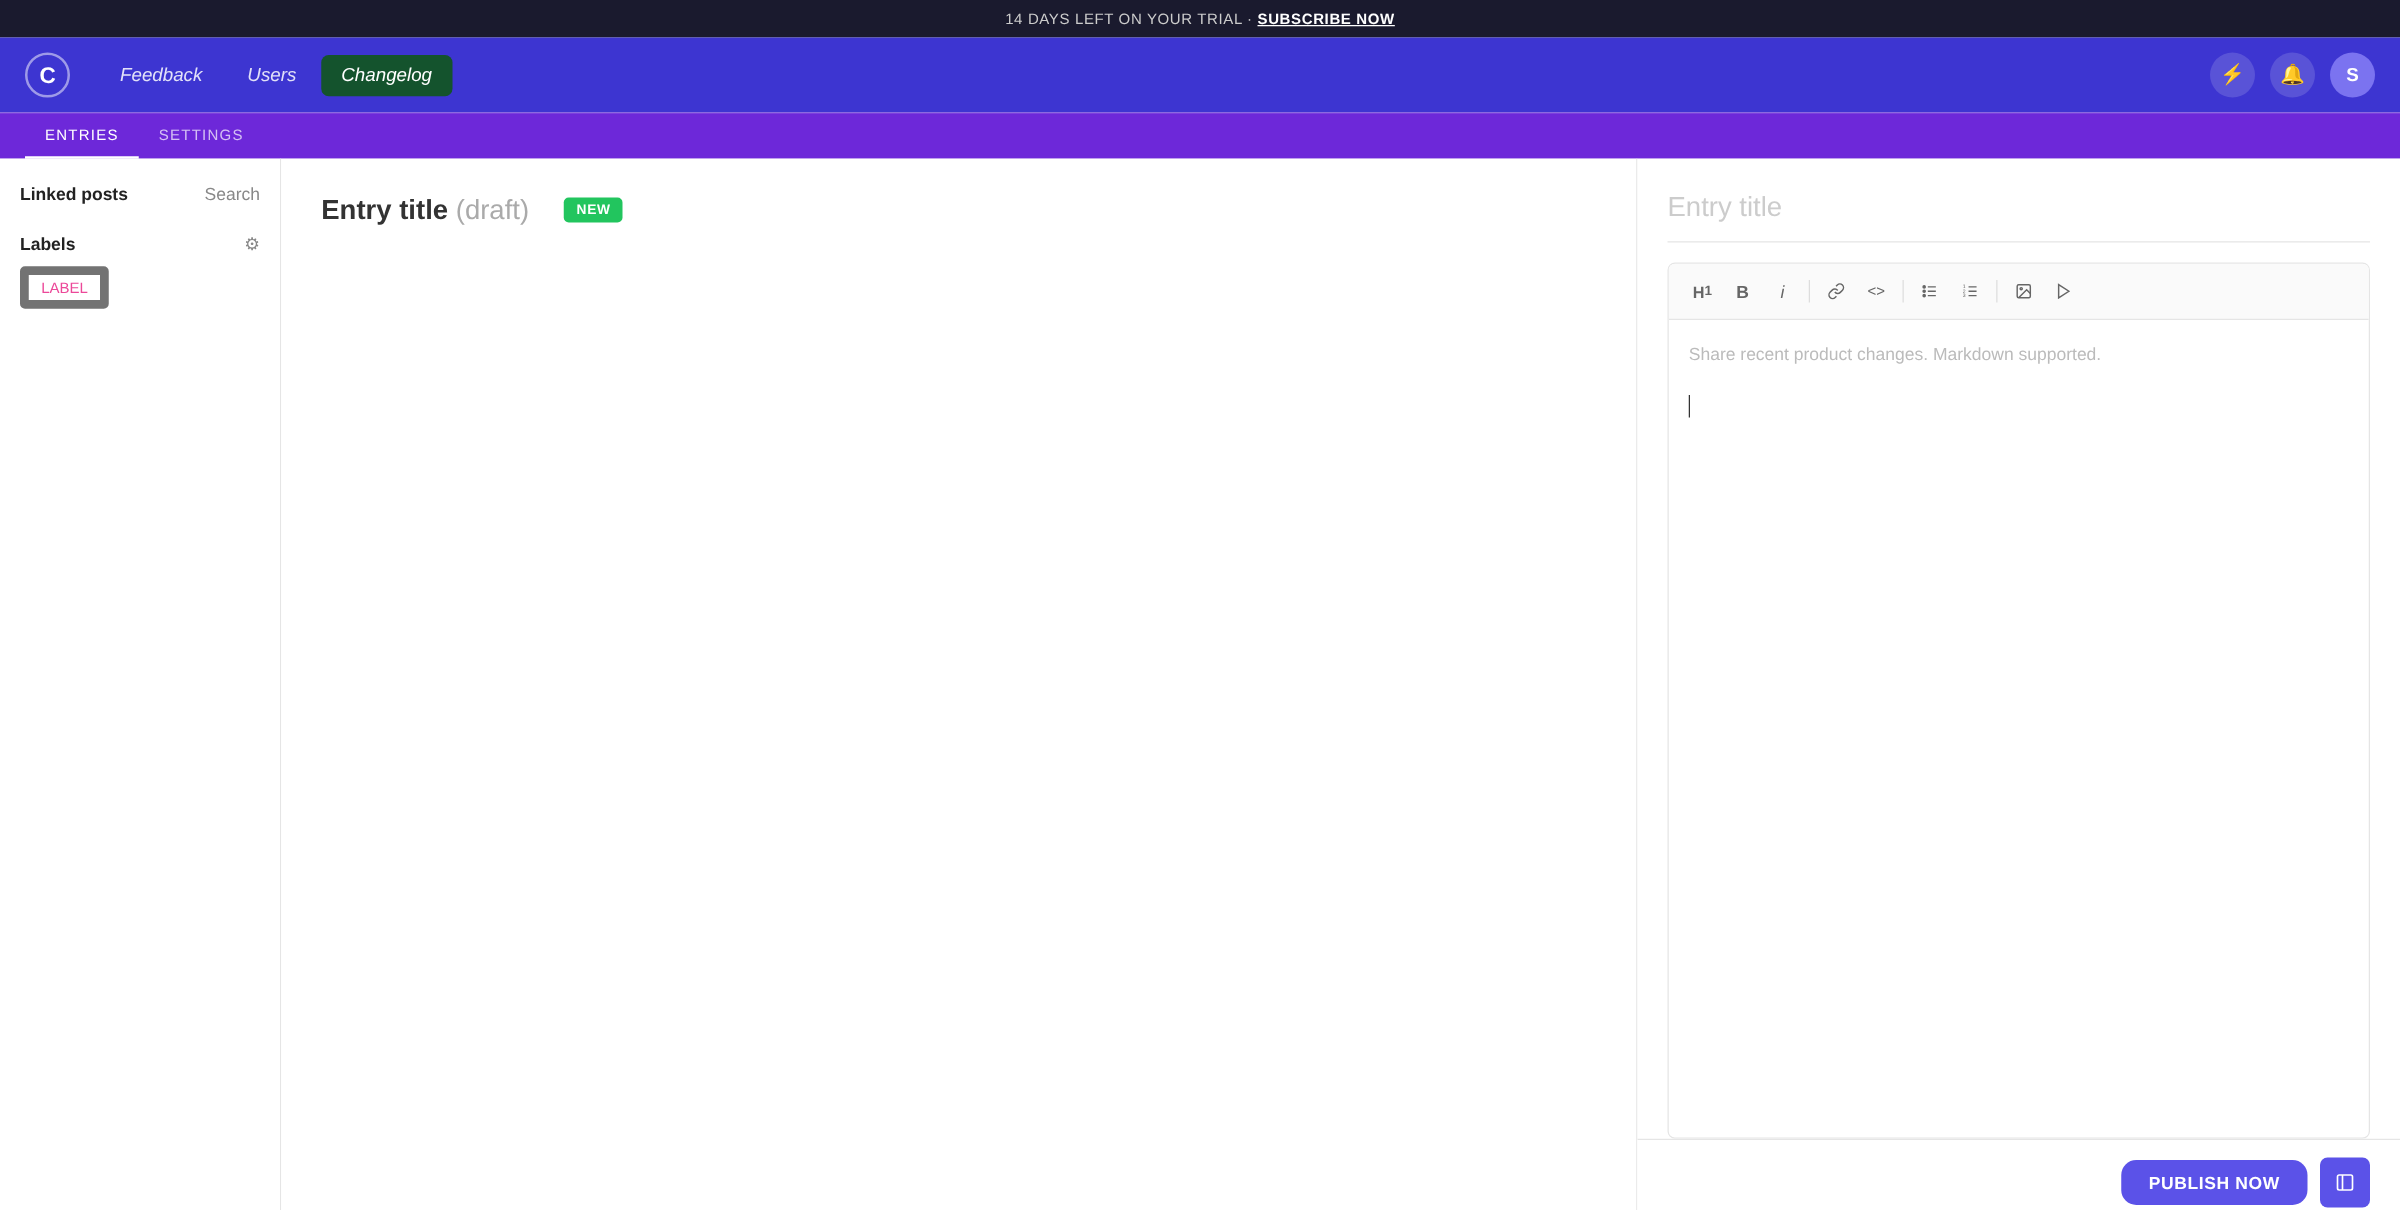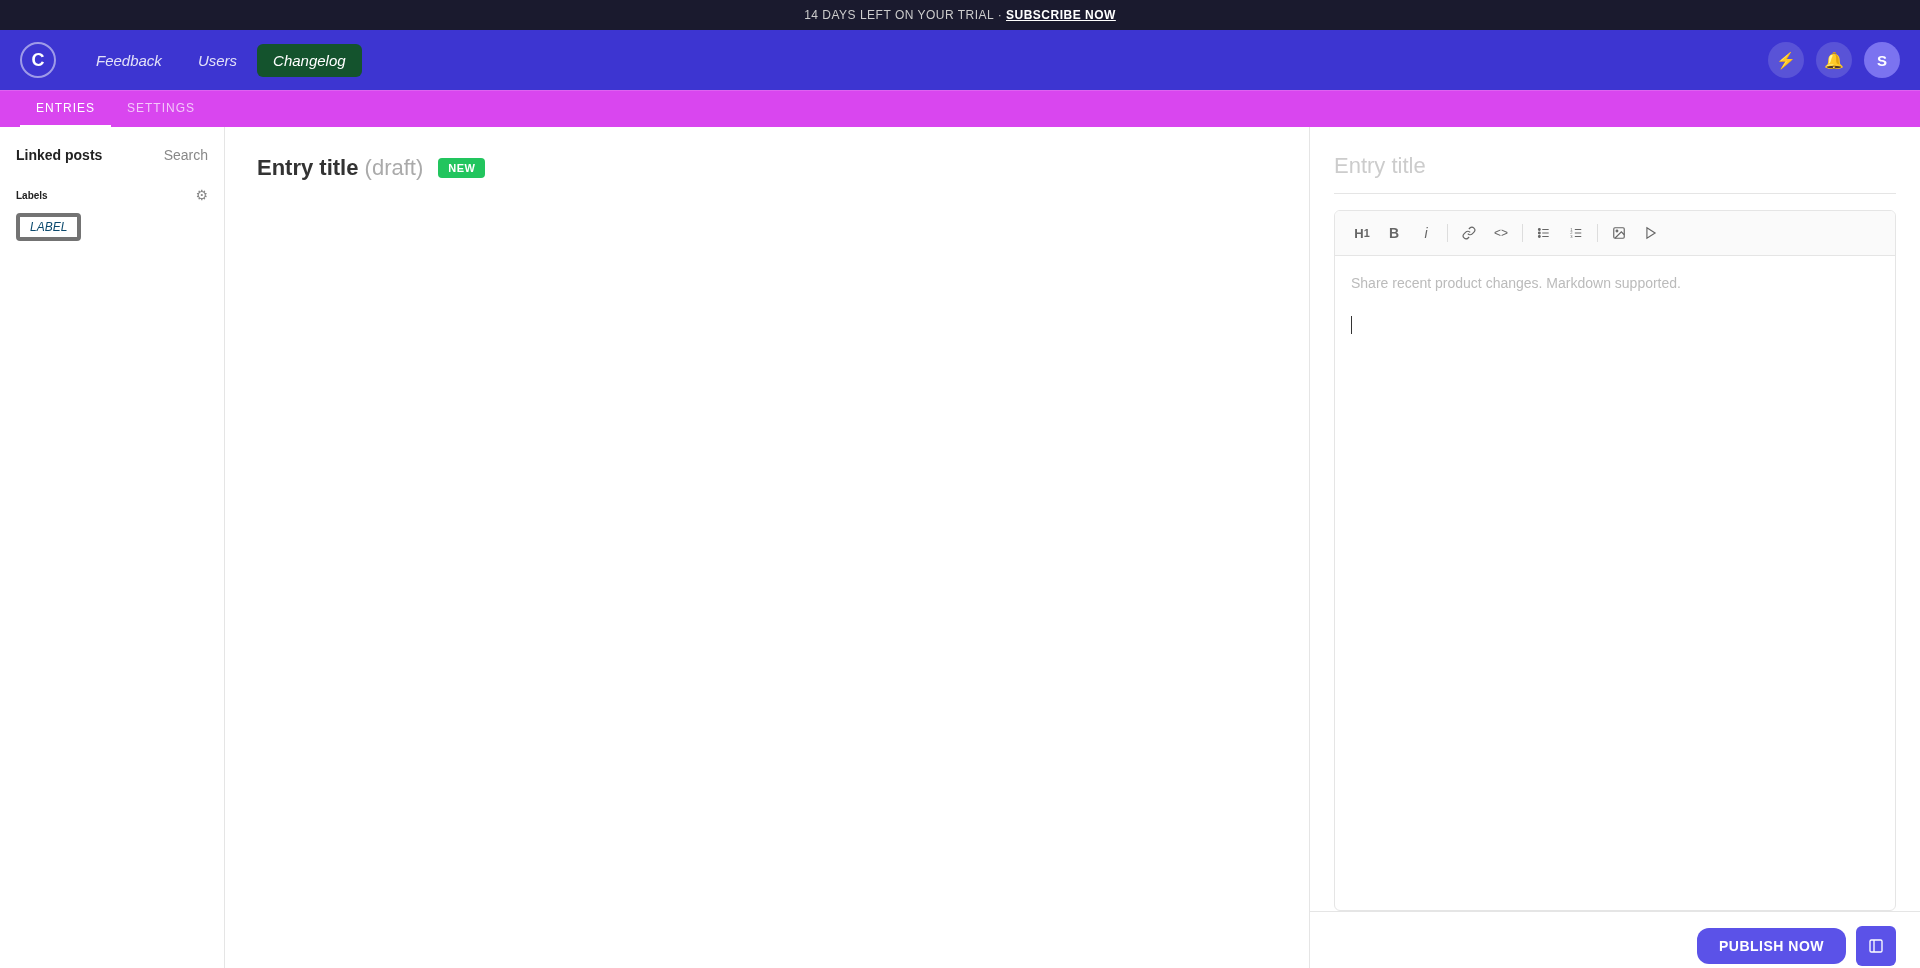--- a/index.html
+++ b/index.html
@@ -79,21 +79,21 @@
       background: #7b73f0;
       display: flex; align-items: center; justify-content: center;
       color: white;
       font-size: 15px;
       font-weight: bold;
       cursor: pointer;
     }
 
     
     .sub-nav {
-      background: #d946ef;
+      background: #6d28d9;
       display: flex;
       padding: 0 20px;
       border-top: 1px solid rgba(255,255,255,0.15);
     }
     .sub-nav-item {
       color: rgba(255,255,255,0.7);
       font-size: 12px;
       letter-spacing: 1px;
       padding: 10px 16px;
       cursor: pointer;
@@ -165,52 +165,51 @@
       cursor: pointer;
     }
 
     .labels-header {
       display: flex;
       align-items: center;
       justify-content: space-between;
       margin-bottom: 10px;
     }
     .labels-title {
-      font-size: 10px;
+      font-size: 14px;
       font-weight: 600;
       color: #222;
     }
     .gear-icon {
       color: #888;
       font-size: 14px;
       cursor: pointer;
     }
     .label-tag {
       display: inline-block;
-      border: 4px solid #737373;
+      border: 7px solid #737373;
       border-radius: 4px;
       padding: 3px 10px;
       font-size: 12px;
-      color: #0c4a6e;
-      cursor: pointer;
-      font-style: italic;
+      color: #ec4899;
+      cursor: pointer;
     }
 
     
     .center-panel {
       flex: 1;
       border-right: 1px solid #e5e5e5;
       padding: 28px 32px;
       background: white;
       overflow-y: auto;
     }
     .entry-header {
       display: flex;
       align-items: center;
-      gap: 15px;
+      gap: 28px;
       margin-bottom: 20px;
     }
     .entry-title-display {
       font-size: 22px;
       font-weight: 600;
       color: #333;
     }
     .entry-draft {
       color: #aaa;
       font-weight: 400;

